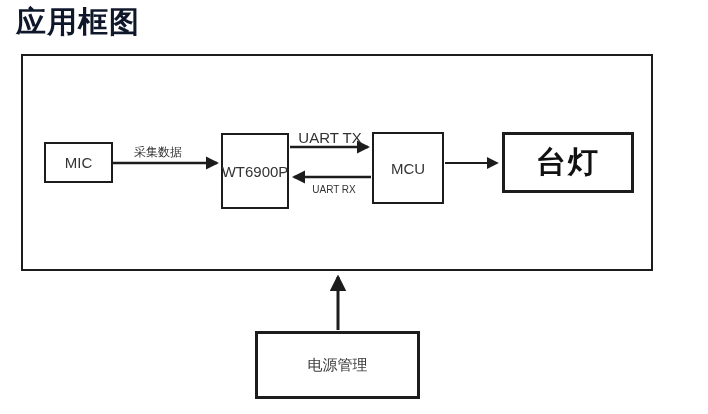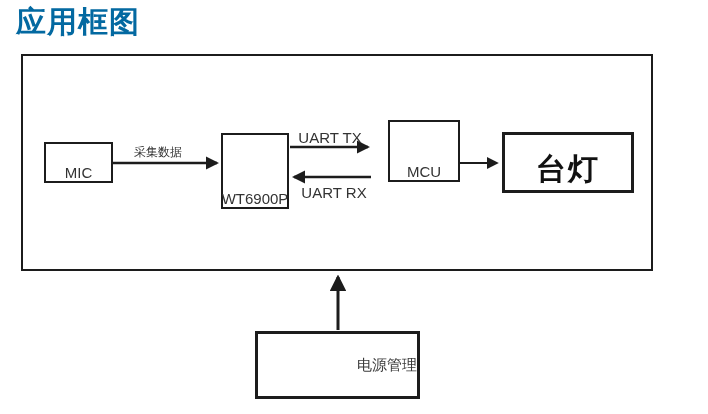--- a/index.html
+++ b/index.html
@@ -11,44 +11,44 @@
   .canvas {
     position: relative;
     width: 708px; height: 414px;
     background: #ffffff;
   }
   .diagram-title {
     position: absolute;
     left: 16px; top: 2px;
     font-size: 30px;
     font-weight: 700;
-    color: #0369a1;
+    color: #0f172a;
     letter-spacing: 1px;
   }
   .main-frame {
     position: absolute;
     left: 21px; top: 54px;
     width: 632px; height: 217px;
     border: 2px solid #1c1c1c;
     background: transparent;
   }
   .node {
     position: absolute;
     border: 2px solid #1c1c1c;
     background: #ffffff;
     display: flex;
-    align-items: flex-end;
+    align-items: center;
     justify-content: center;
     text-align: center;
     color: #333333;
     font-size: 15px;
   }
   .node-mic   { left: 44px;  top: 142px; width: 69px;  height: 41px; }
   .node-wt    { left: 221px; top: 133px; width: 68px;  height: 76px; }
-  .node-mcu   { left: 372px; top: 120px; width: 72px;  height: 62px; margin-left: 16px; }
+  .node-mcu   { left: 372px; top: 132px; width: 72px;  height: 72px; }
   .node-lamp  { left: 502px; top: 132px; width: 132px; height: 61px;
                 border-width: 3px; }
   .node-lamp .lamp-label {
     font-size: 30px;
     font-weight: 800;
     color: #111111;
     letter-spacing: 2px;
   }
   .node-power {
     left: 255px; top: 331px; width: 165px; height: 68px;
@@ -65,21 +65,21 @@
   }
   .edge-label {
     position: absolute;
     font-size: 12px;
     color: #333333;
     text-align: center;
     white-space: nowrap;
   }
   .lbl-collect { left: 118px; top: 144px; width: 80px; }
   .lbl-tx      { left: 293px; top: 129px; width: 74px; font-size: 15px; }
-  .lbl-rx      { left: 296px; top: 184px; width: 76px; font-size: 15px; }
+  .lbl-rx      { left: 296px; top: 184px; width: 76px; font-size: 10px; }
   .wires {
     position: absolute;
     left: 0; top: 0;
     width: 708px; height: 414px;
     pointer-events: none;
   }
 </style>
 </head>
 <body>
 

